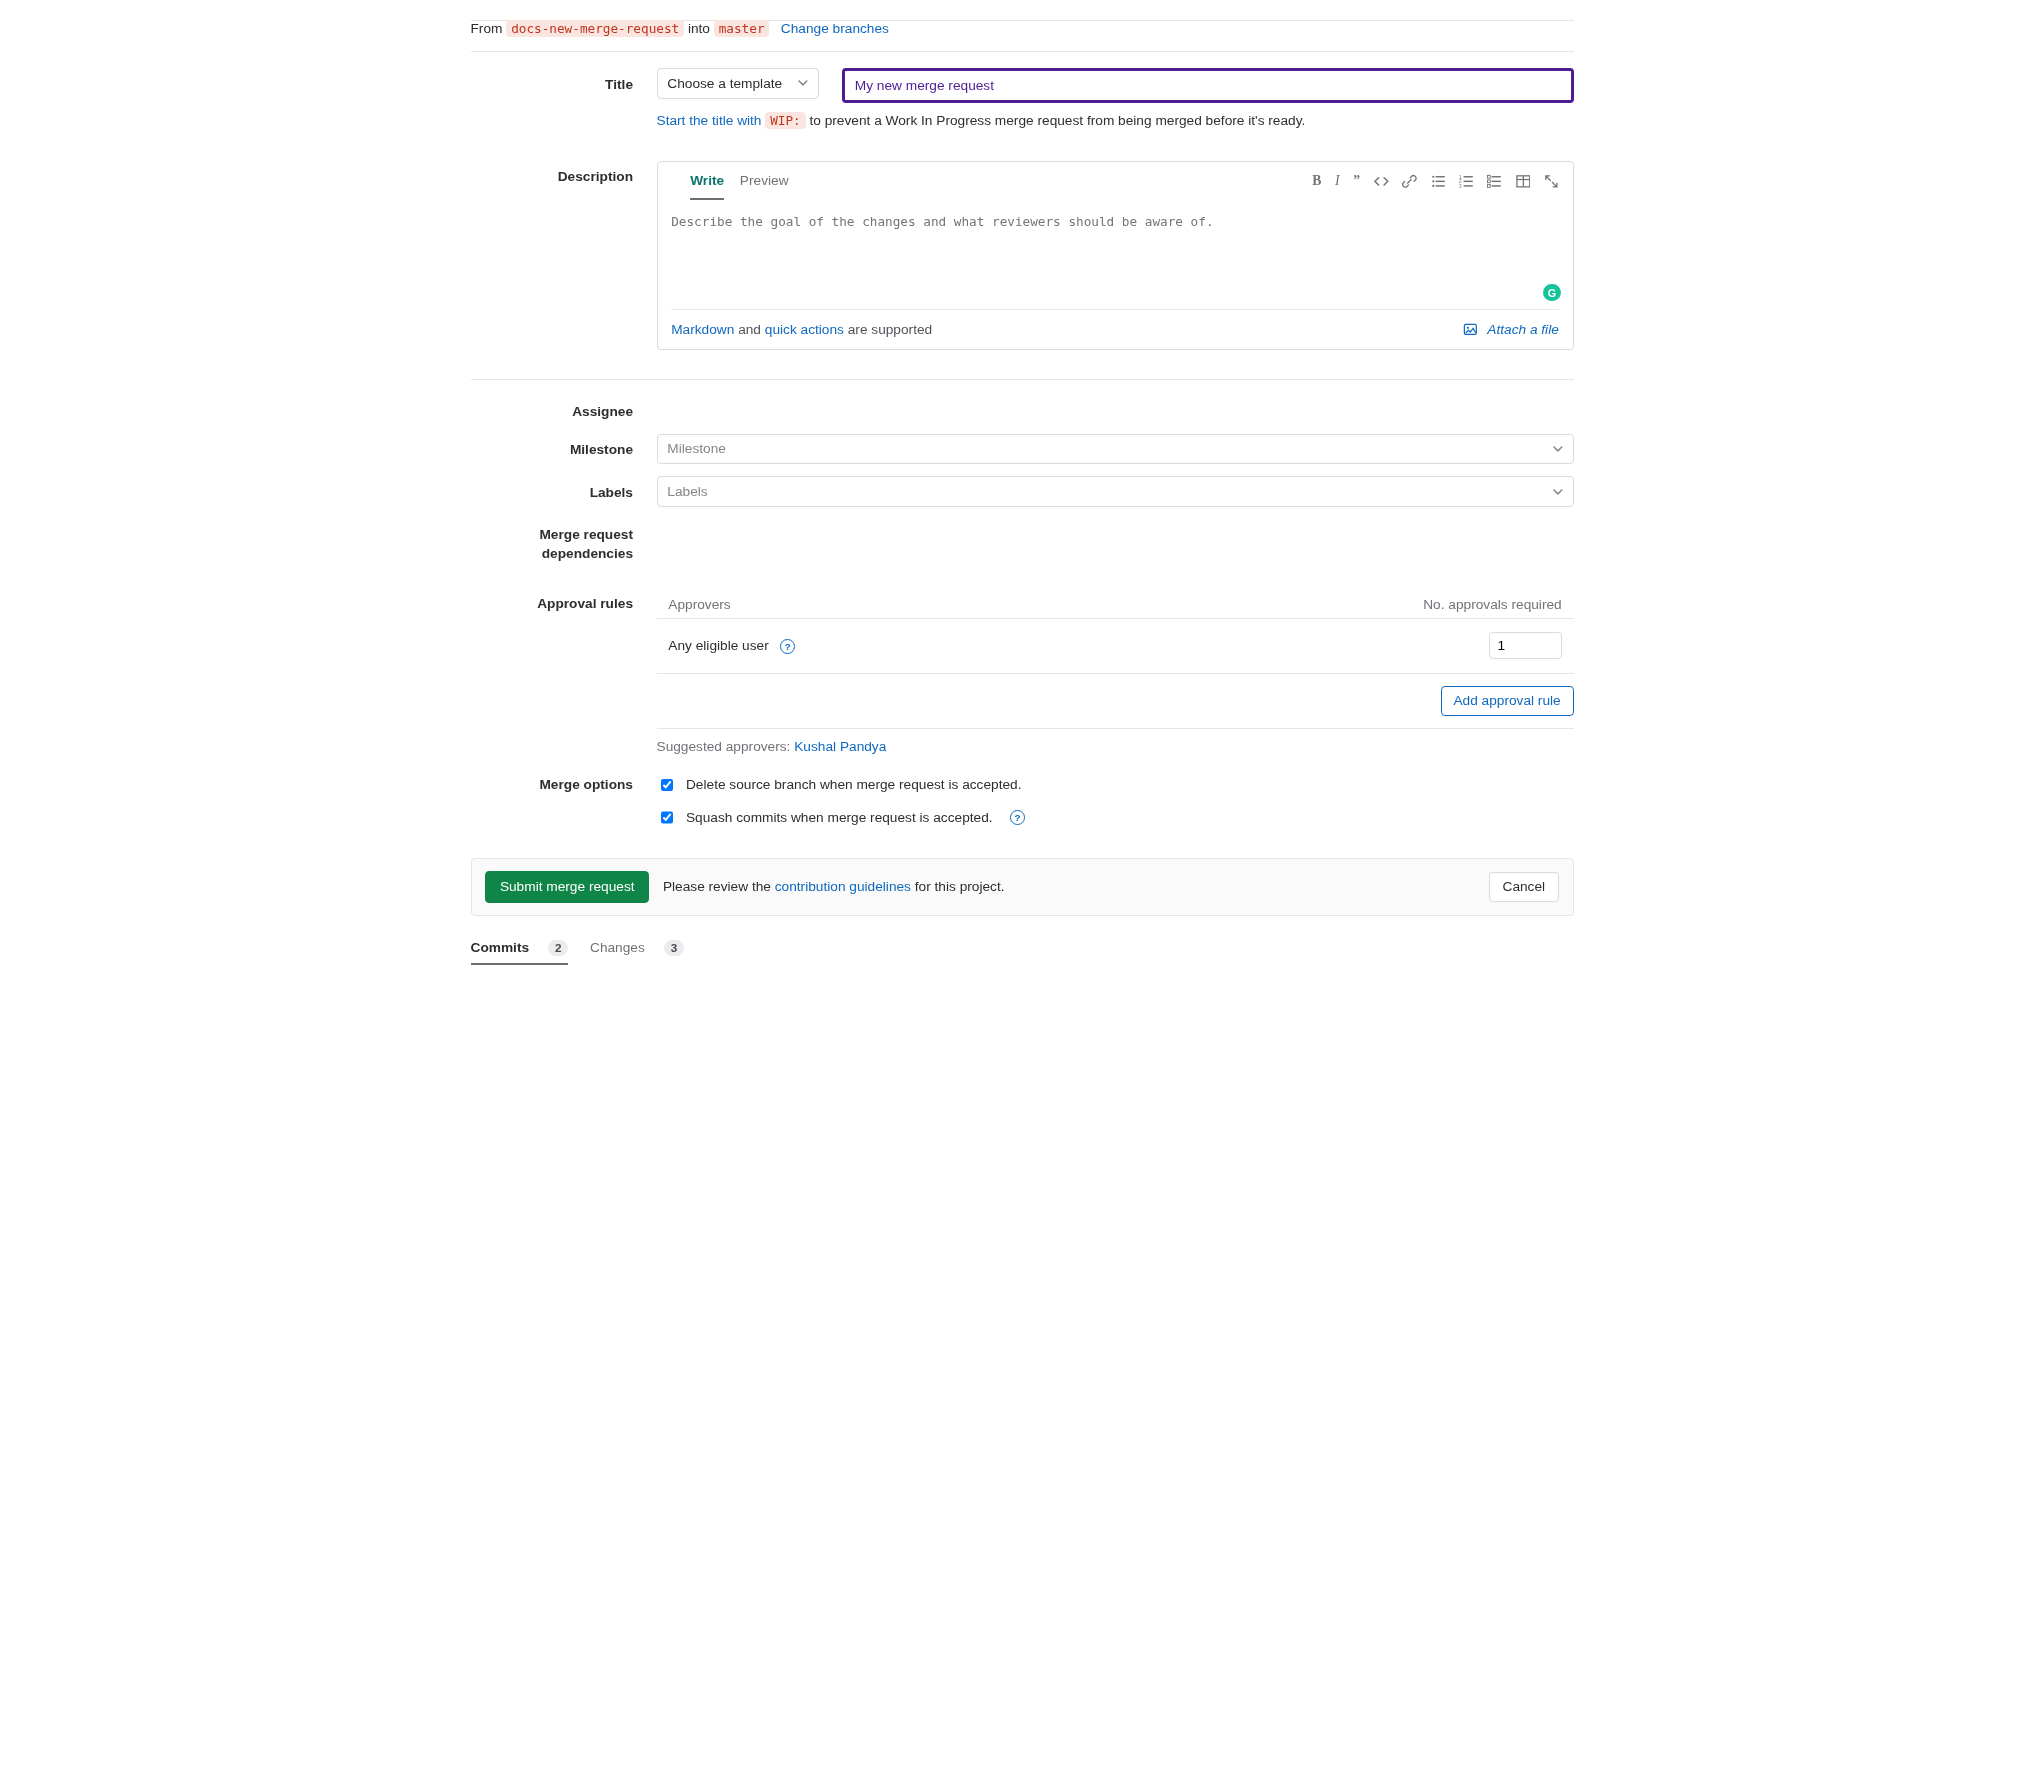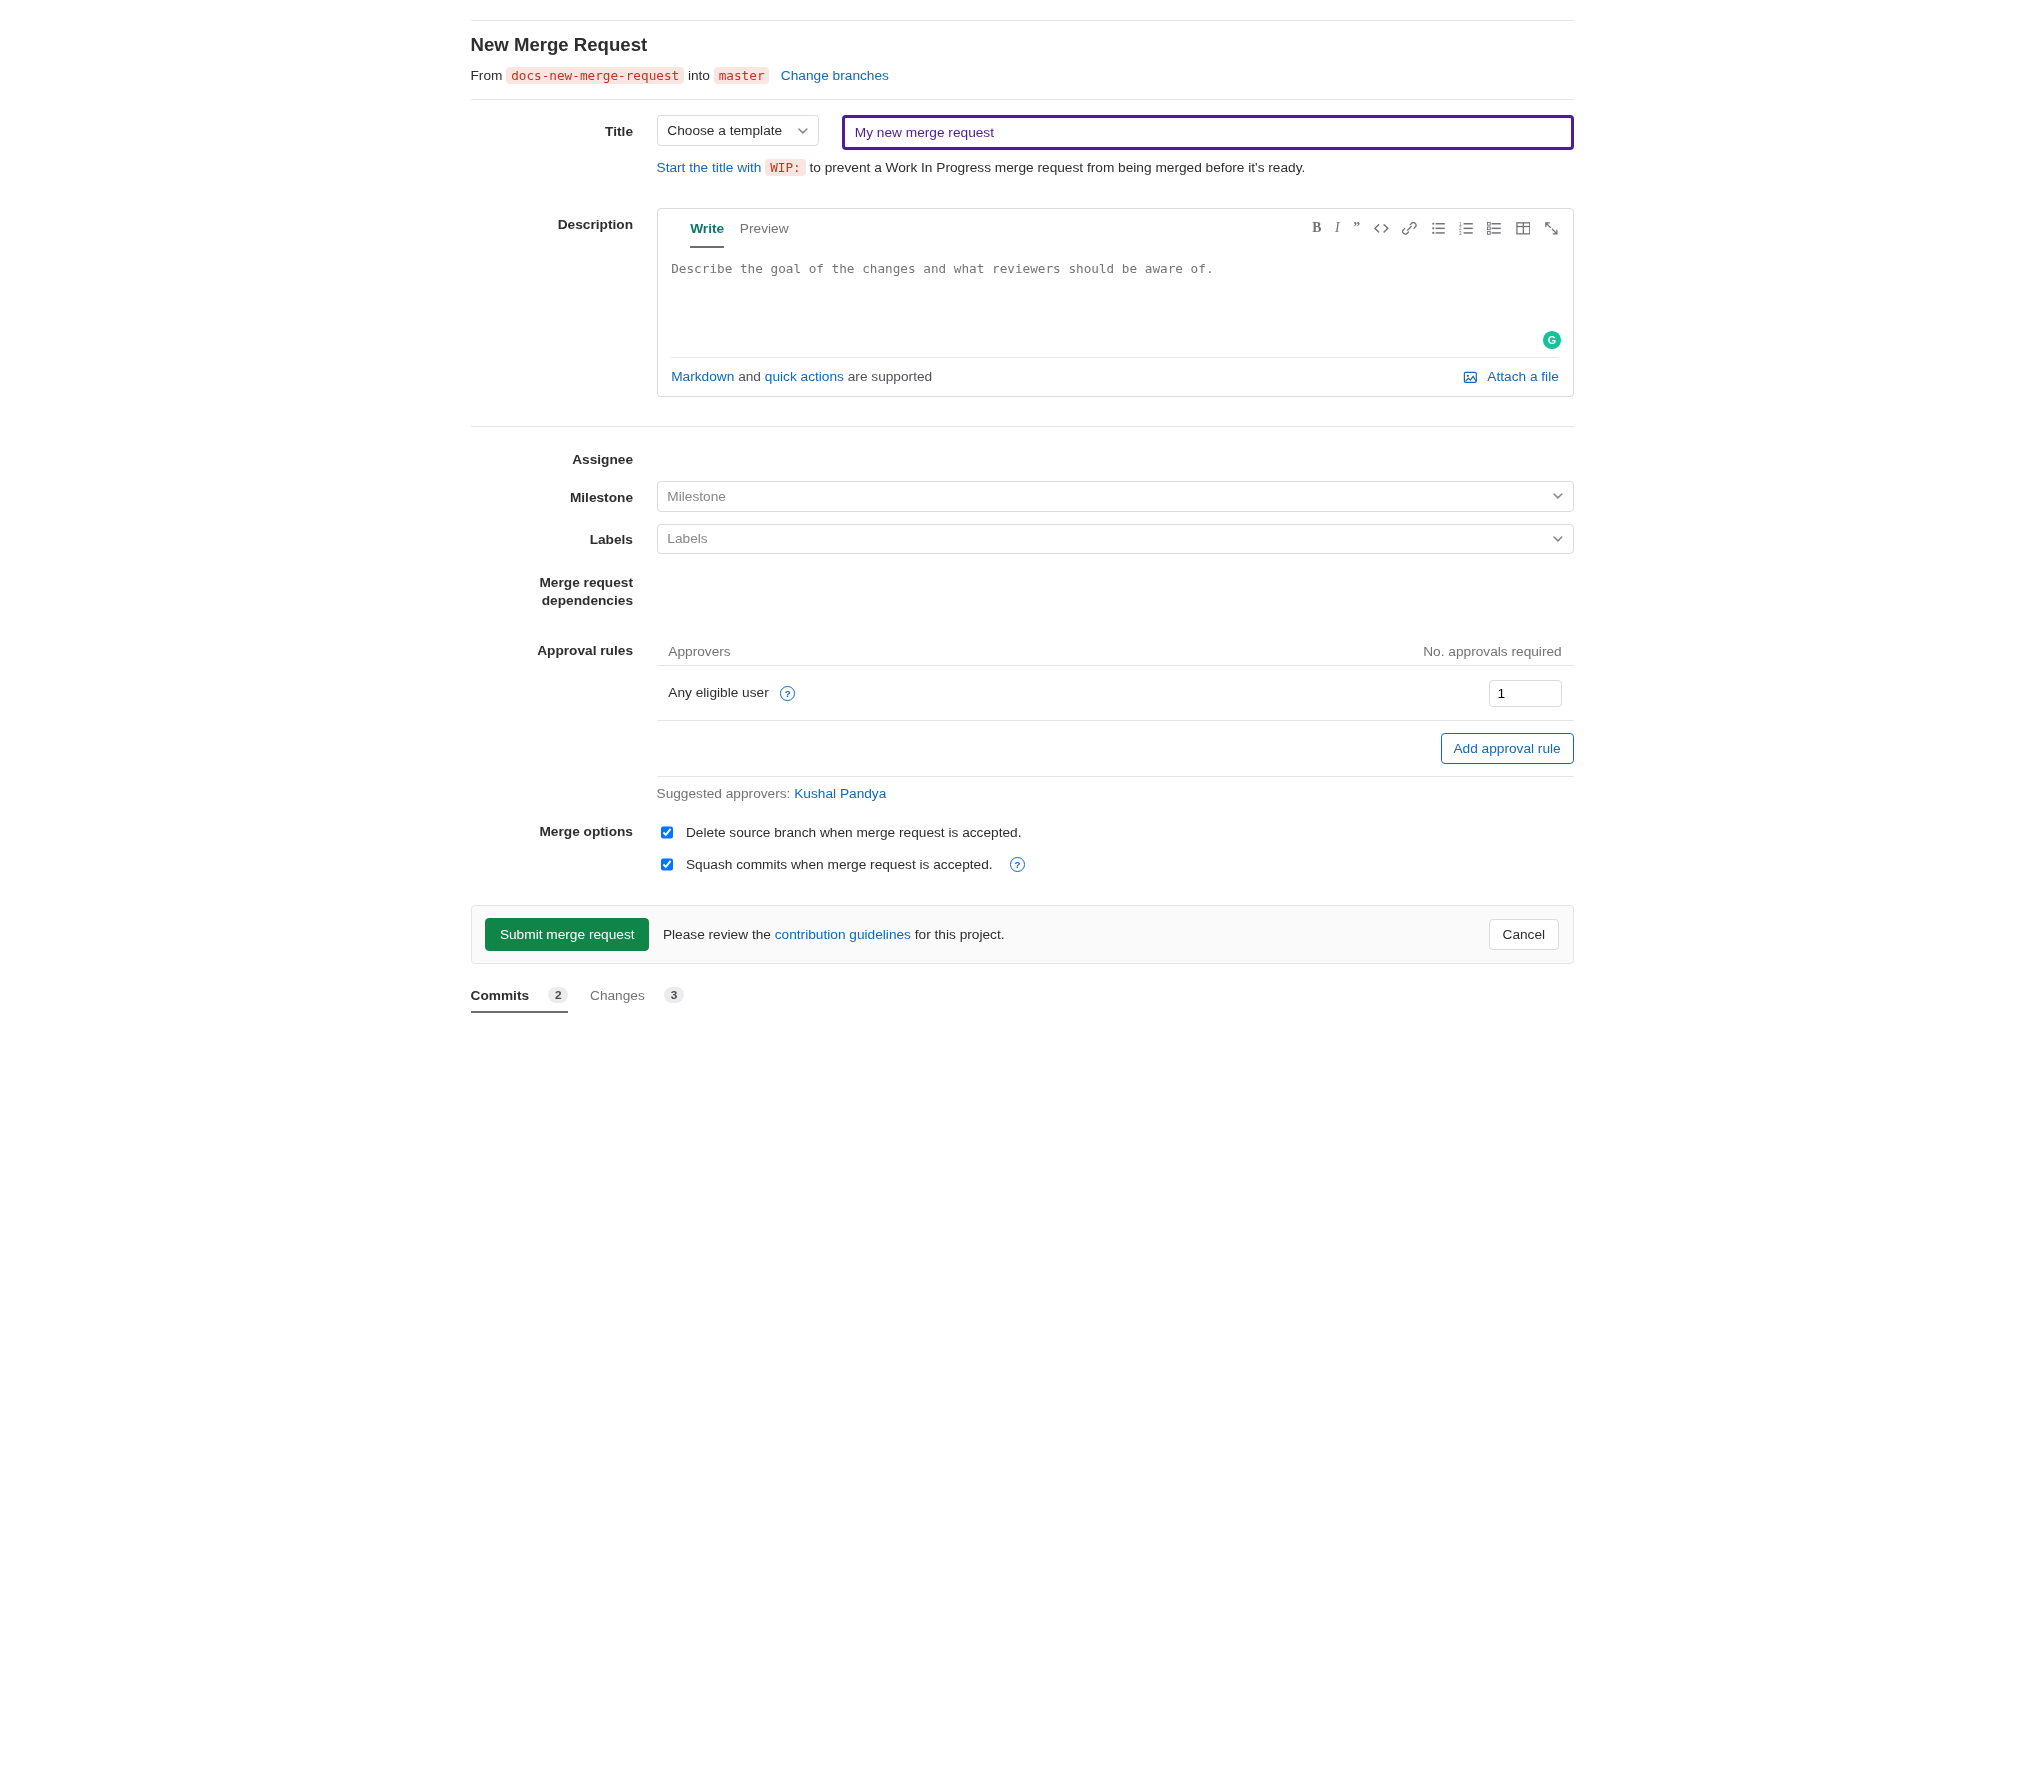--- a/index.html
+++ b/index.html
@@ -82,21 +82,21 @@
     position: absolute; right: 11.8px; bottom: 7.8px;
     width: 17.6px; height: 17.6px; border-radius: 50%;
     background: #15c39a; color: #fff; font-size: 10.8px; font-weight: 700;
     display: flex; align-items: center; justify-content: center;
   }
   .editor-footer {
     display: flex; justify-content: space-between; align-items: center;
     border-top: 1px solid #e8e8e8; margin: 0 13.7px; padding: 11.8px 0;
     font-size: 13.7px; color: #535158;
   }
-  .attach { display: flex; align-items: center; gap: 10px; color: #1068bf; cursor: pointer; }
+  .attach { display: flex; align-items: center; gap: 10px; color: #1068bf; cursor: pointer; font-style: italic; }
 
   .helper-muted { color: #737278; font-size: 13.7px; margin-top: 7.8px; }
 
   .approval-head {
     display: flex; justify-content: space-between; color: #737278;
     padding: 5.9px 11.8px 5.9px 11.8px; border-bottom: 1px solid #e5e5e5;
   }
   .approval-row {
     display: flex; justify-content: space-between; align-items: center;
     padding: 13.7px 11.8px; border-bottom: 1px solid #e5e5e5;
@@ -143,21 +143,20 @@
     background:#ececef; color:#4a4a4f; border-radius:9.8px; font-size:11.8px;
     padding:1px 6.9px; font-weight:600;
   }
   .bold { font-weight:400;margin-top:44px; }
 </style>
 </head>
 <body>
 
 <div class="page">
   <div class="top-border"></div>
-  <h1 class="page-title">New Merge Request</h1>
 
   <div class="branch-line">
     <span>From</span>
     <code class="branch-ref">docs-new-merge-request</code>
     <span>into</span>
     <code class="branch-ref">master</code>
     &nbsp;
     <a class="link">Change branches</a>
   </div>
 

